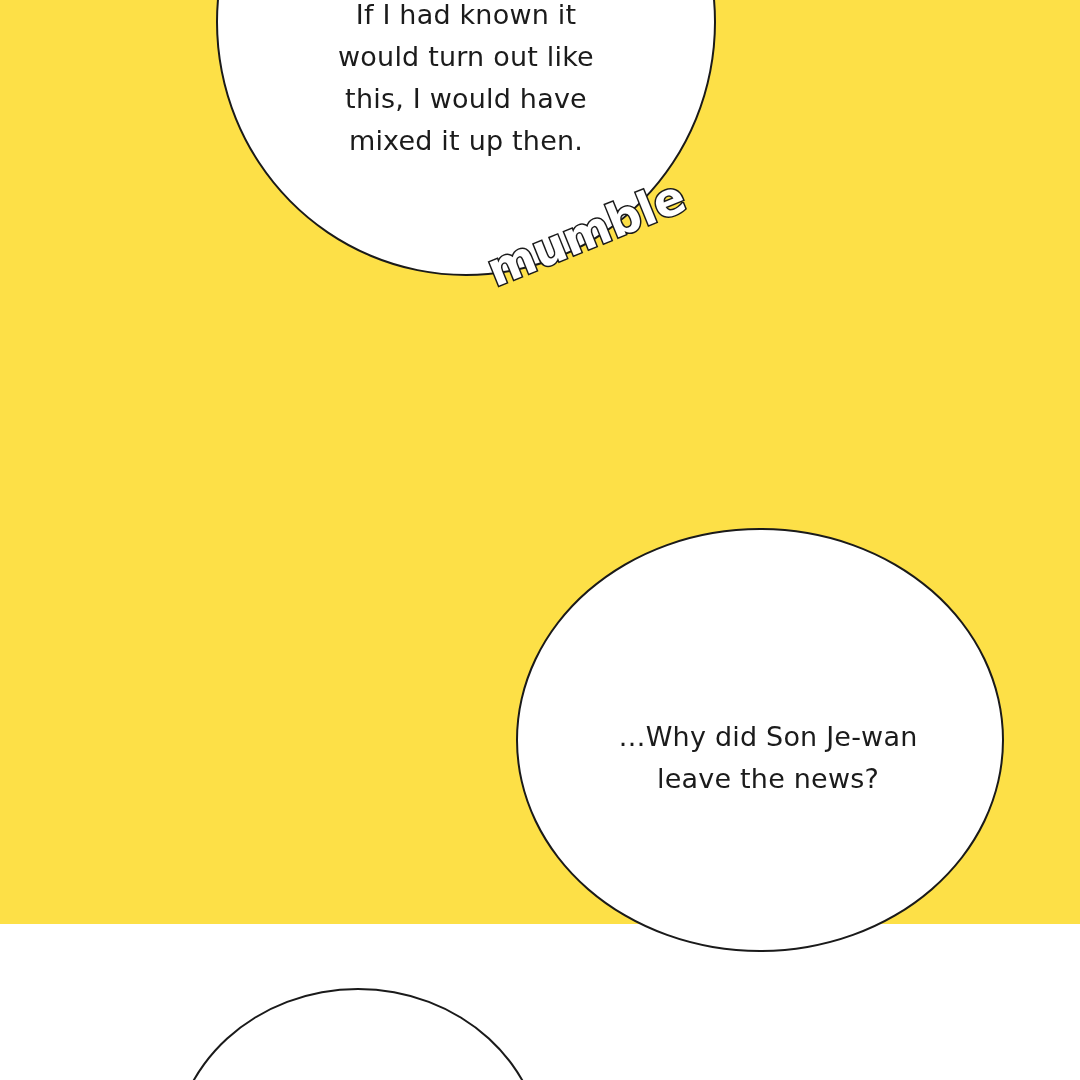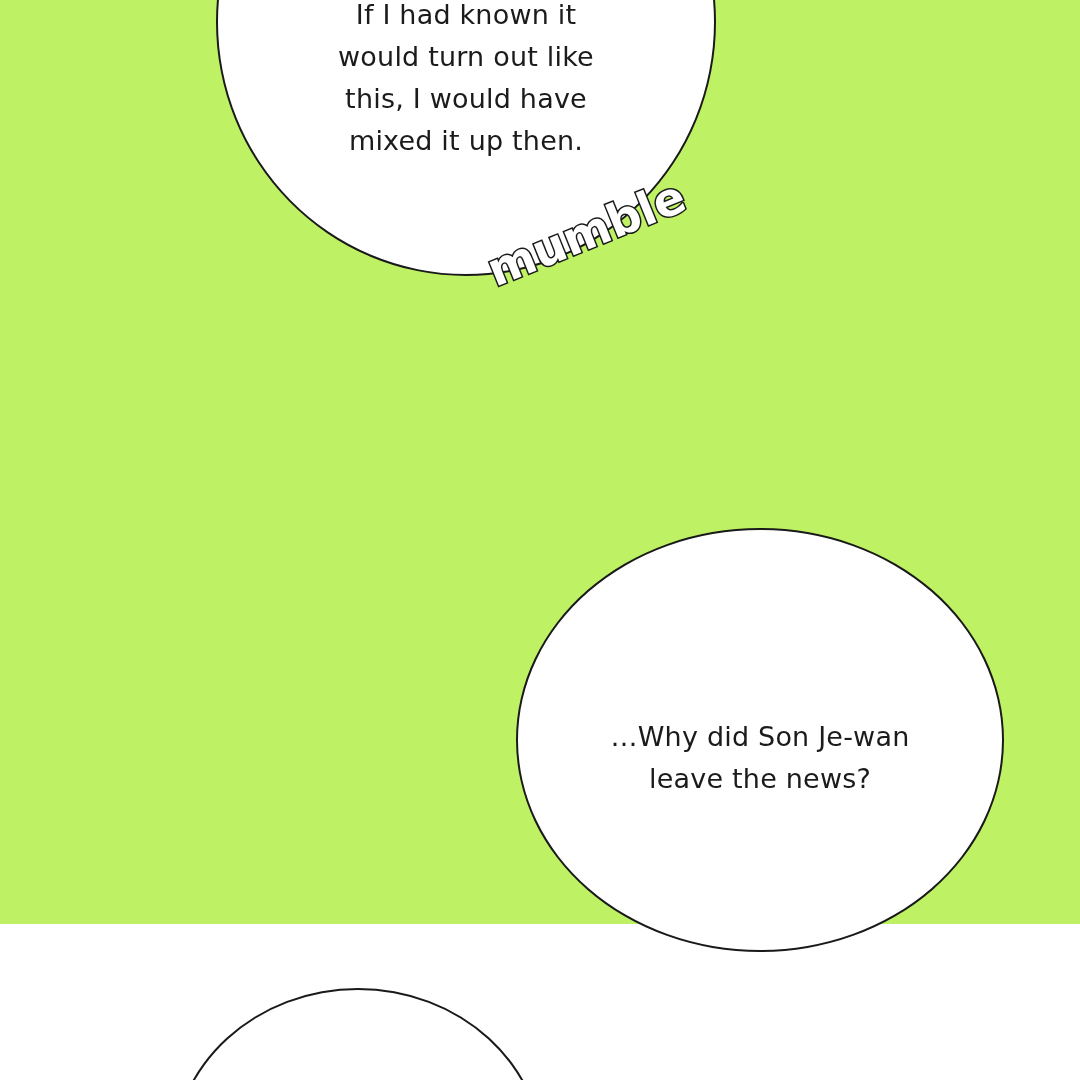--- a/index.html
+++ b/index.html
@@ -14,21 +14,21 @@
     overflow: hidden;
     font-family: "DejaVu Sans", sans-serif;
   }
 
   .page {
     position: absolute;
     top: 0;
     left: 0;
     width: 1080px;
     height: 924px;
-    background: #bef264;
+    background: #fde047;
   }
 
   .bubble {
     position: absolute;
     border: 2.5px solid #1a1a1a;
     background: #ffffff;
     border-radius: 50%;
     box-sizing: border-box;
   }
 
@@ -65,21 +65,21 @@
     letter-spacing: 0.2px;
     white-space: pre-line;
   }
 
   .text-top {
     left: 0;
     top: 224px;
   }
 
   .text-mid {
-    left: 0;
+    left: 8px;
     top: 186px;
   }
 
   
   .sfx {
     position: absolute;
     left: 486px;
     top: 172px;
     width: 210px;
     height: 120px;

